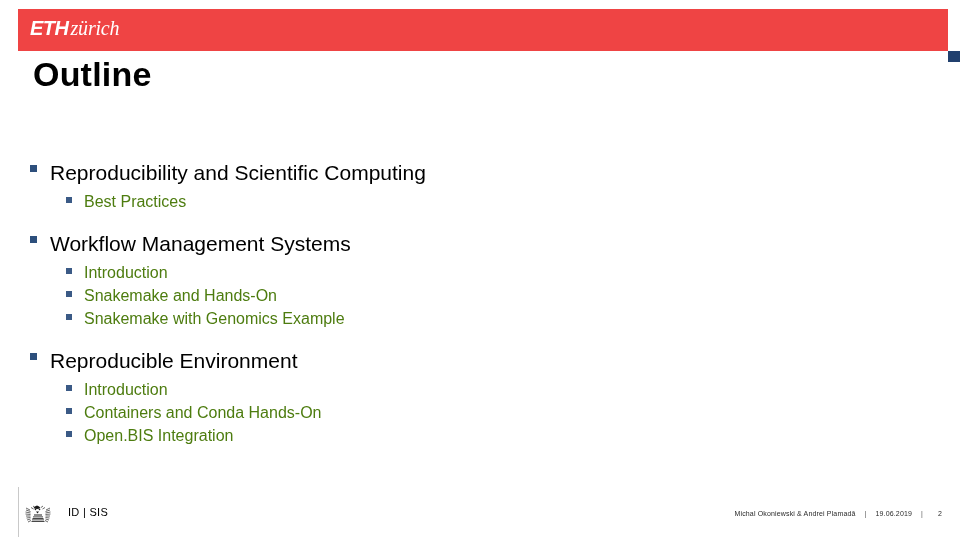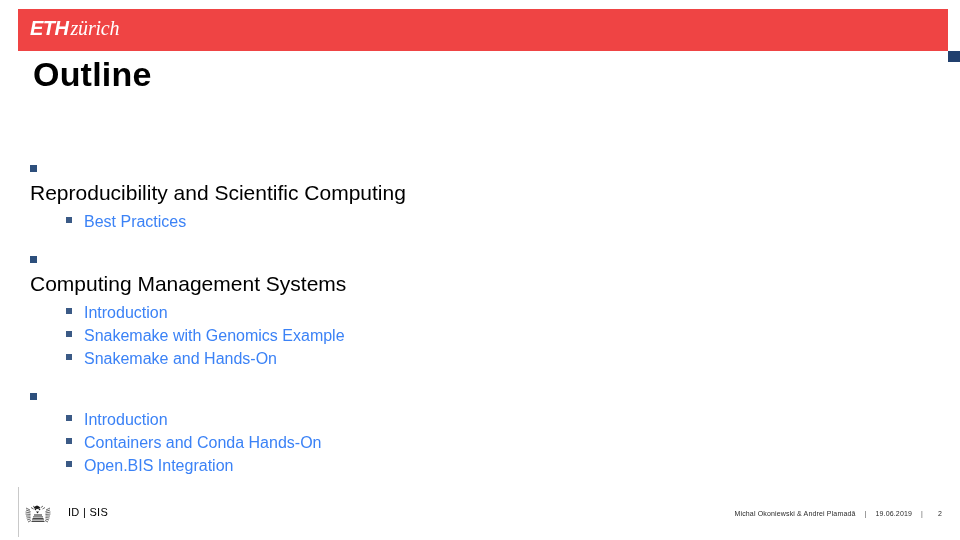--- a/index.html
+++ b/index.html
@@ -84,21 +84,20 @@
     top: 158px;
     width: 880px;
   }
 
   .group { }
 
   .lvl1 {
     display: flex;
     align-items: flex-start;
     margin-bottom: 2px;
-    flex-direction: column;
   }
   .lvl1 .bullet {
     width: 20px;
     flex: 0 0 20px;
     padding-top: 7px;
   }
   .lvl1 .bullet i {
     display: block;
     width: 7px;
     height: 7px;
@@ -123,21 +122,21 @@
   }
   .lvl2 .bullet i {
     display: block;
     width: 6px;
     height: 6px;
     background: #3b5a86;
   }
   .lvl2 .txt {
     font-size: 16px;
     line-height: 23px;
-    color: #3b82f6;
+    color: #4d7c0f;
   }
   .gap-b { height: 16px; }
 
   
   .footer-rule {
     position: absolute;
     left: 18px;
     top: 487px;
     width: 1px;
     height: 50px;
@@ -214,49 +213,50 @@
       </div>
     </div>
 
     <div class="gap-b"></div>
 
     <div class="group">
       <div class="lvl1">
         <span class="bullet">
             <i></i>
           </span>
-        <span class="txt">Computing Management Systems</span>
+        <span class="txt">Workflow Management Systems</span>
       </div>
       <div class="lvl2">
         <span class="bullet">
             <i></i>
           </span>
         <span class="txt">Introduction</span>
       </div>
       <div class="lvl2">
         <span class="bullet">
             <i></i>
           </span>
+        <span class="txt">Snakemake and Hands-On</span>
+      </div>
+      <div class="lvl2">
+        <span class="bullet">
+            <i></i>
+          </span>
         <span class="txt">Snakemake with Genomics Example</span>
-      </div>
-      <div class="lvl2">
-        <span class="bullet">
-            <i></i>
-          </span>
-        <span class="txt">Snakemake and Hands-On</span>
       </div>
     </div>
 
     <div class="gap-b"></div>
 
     <div class="group">
       <div class="lvl1">
         <span class="bullet">
             <i></i>
           </span>
+        <span class="txt">Reproducible Environment</span>
       </div>
       <div class="lvl2">
         <span class="bullet">
             <i></i>
           </span>
         <span class="txt">Introduction</span>
       </div>
       <div class="lvl2">
         <span class="bullet">
             <i></i>

